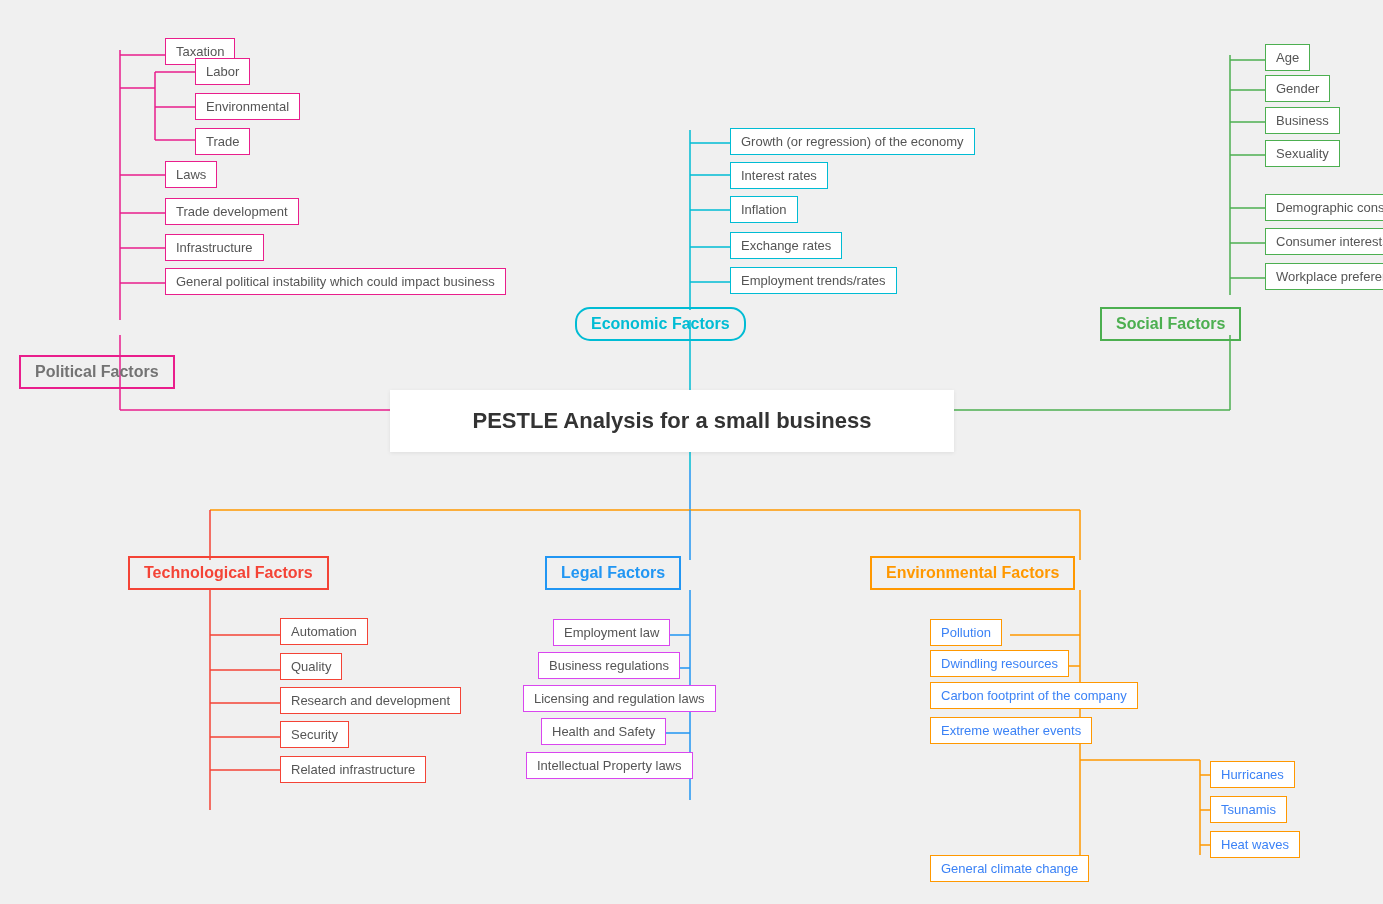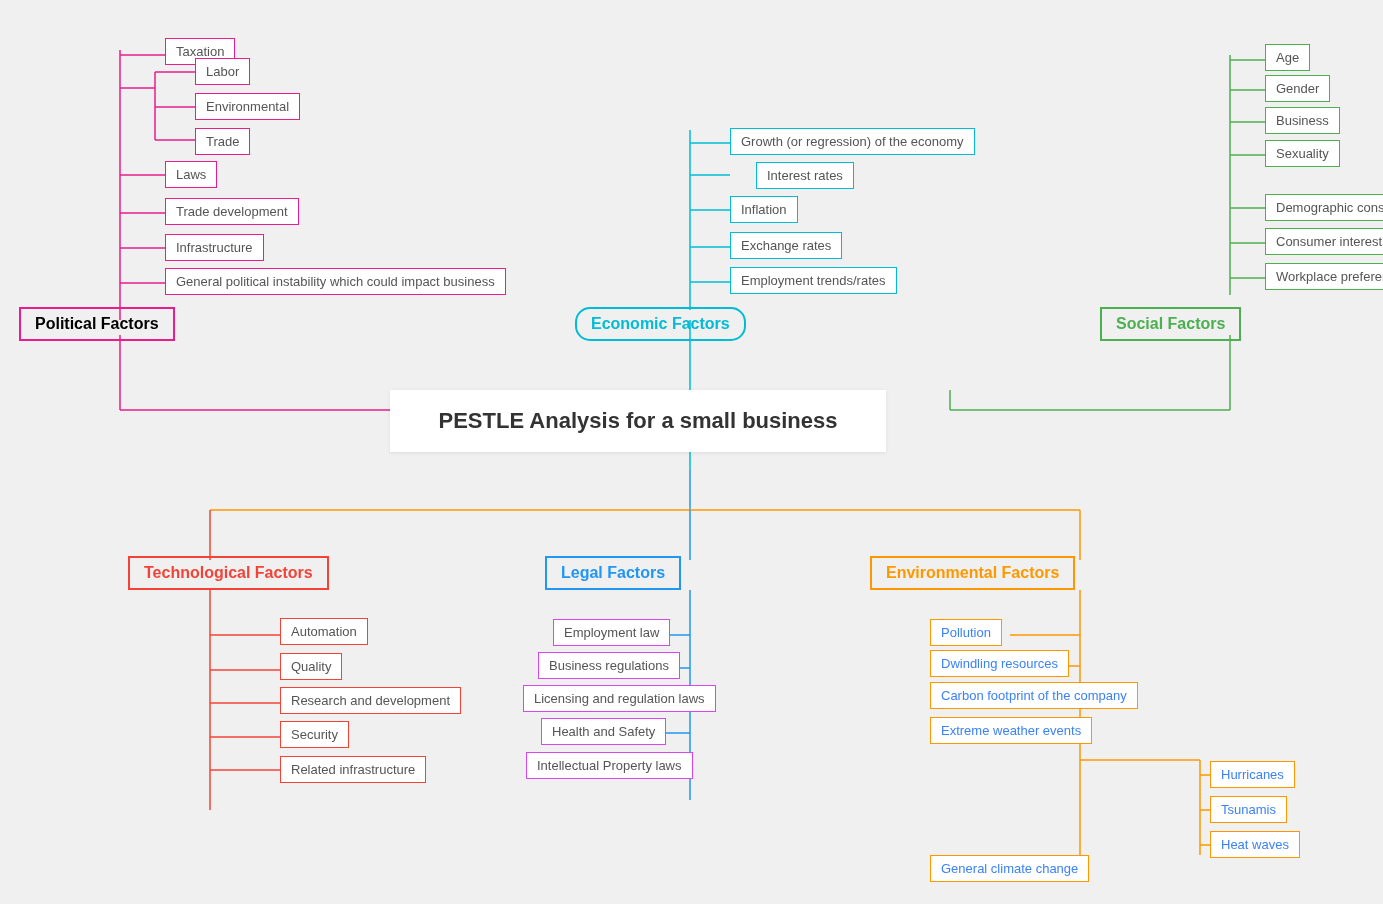--- a/index.html
+++ b/index.html
@@ -17,21 +17,21 @@
       width: 1383px;
       height: 904px;
       position: relative;
     }
 
     
     .center-title {
       position: absolute;
       top: 390px;
       left: 390px;
-      width: 496px;
+      width: 564px;
       background: white;
       border: none;
       text-align: center;
       font-size: 22px;
       font-weight: bold;
       color: #333;
       padding: 18px 12px;
       box-shadow: 0 1px 4px rgba(0,0,0,0.08);
       z-index: 10;
     }
@@ -46,21 +46,21 @@
     }
 
     .node-category {
       font-weight: bold;
       font-size: 16px;
       background: transparent;
       padding: 6px 14px;
     }
 
     
-    .political { border: 2px solid #e91e8c; color: #000000; }
+    .political { border: 2px solid #e91e8c; color: #737373; margin-top: 48px; }
     .political-leaf { border: 1px solid #e91e8c; color: #555; }
 
     
     .economic { border: 2px solid #00bcd4; color: #00bcd4; }
     .economic-leaf { border: 1px solid #00bcd4; color: #555; }
 
     
     .social { border: 2px solid #4caf50; color: #4caf50; }
     .social-leaf { border: 1px solid #4caf50; color: #555; }
 
@@ -189,21 +189,21 @@
   <div class="node political-leaf" style="left:165px; top:161px;">Laws</div>
   <div class="node political-leaf" style="left:165px; top:198px;">Trade development</div>
   <div class="node political-leaf" style="left:165px; top:234px;">Infrastructure</div>
   <div class="node political-leaf" style="left:165px; top:268px;">General political instability which could impact business</div>
 
   <div class="node node-category economic" style="left:575px; top:307px;border-radius:15px;">
     <span>Economic Factors</span>
   </div>
 
   <div class="node economic-leaf" style="left:730px; top:128px;">Growth (or regression) of the economy</div>
-  <div class="node economic-leaf" style="left:756px; top:162px;">Interest rates</div>
+  <div class="node economic-leaf" style="left:730px; top:162px;">Interest rates</div>
   <div class="node economic-leaf" style="left:730px; top:196px;">Inflation</div>
   <div class="node economic-leaf" style="left:730px; top:232px;">Exchange rates</div>
   <div class="node economic-leaf" style="left:730px; top:267px;">Employment trends/rates</div>
 
   <div class="node node-category social" style="left:1100px; top:307px;">
     <span>Social Factors</span>
   </div>
 
   <div class="node social-leaf" style="left:1265px; top:44px;">Age</div>
   <div class="node social-leaf" style="left:1265px; top:75px;">Gender</div>

